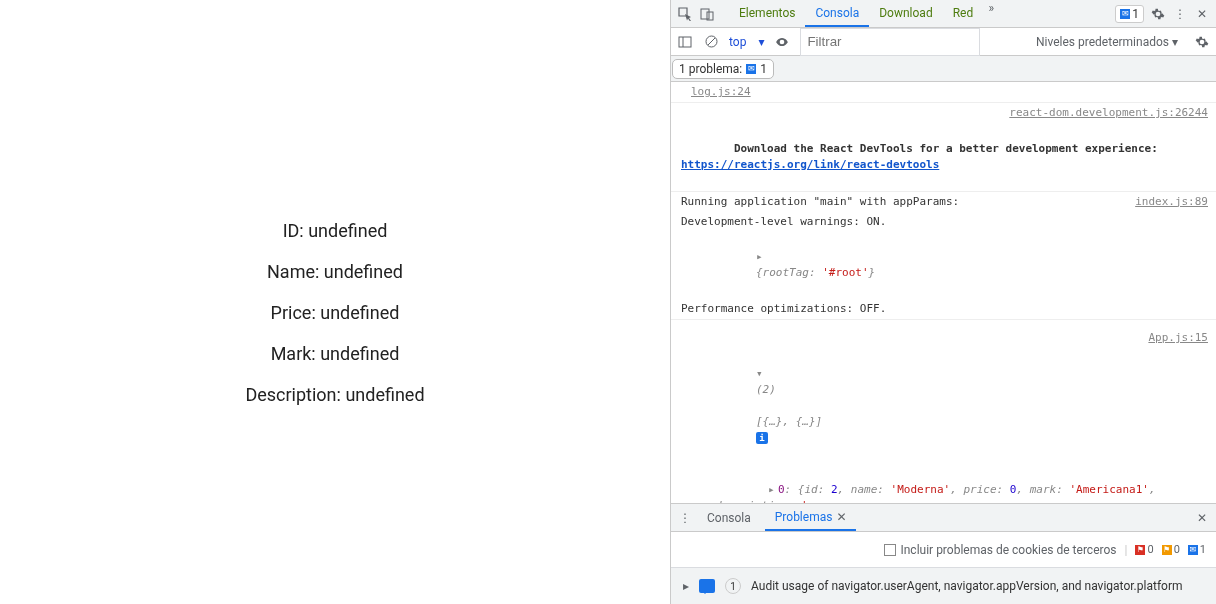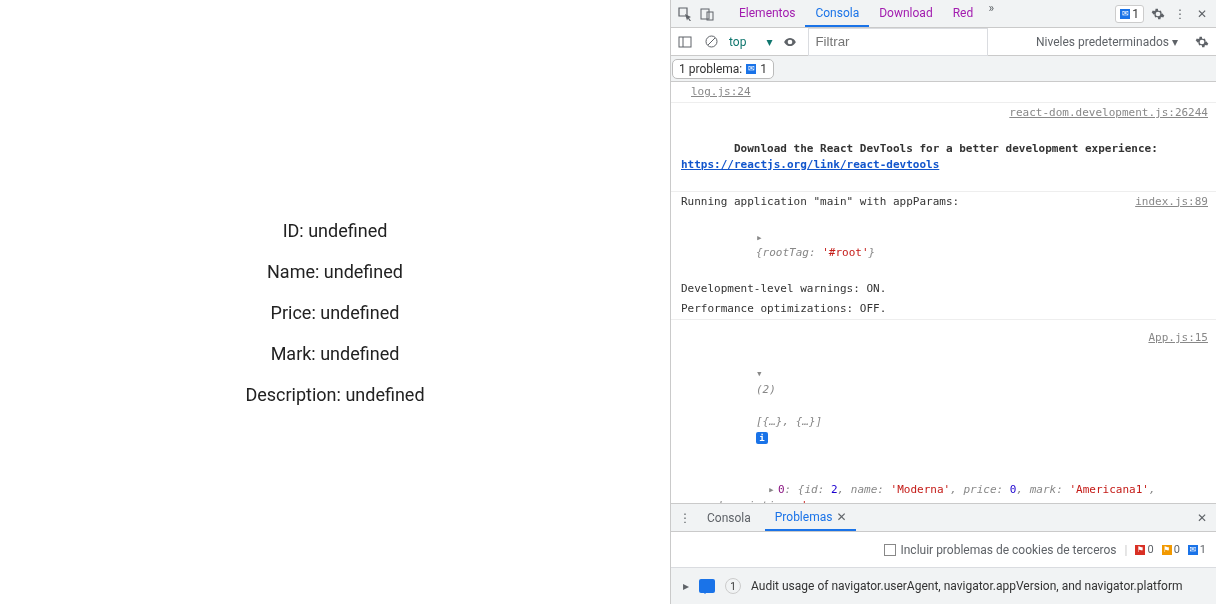--- a/index.html
+++ b/index.html
@@ -36,39 +36,39 @@
     border-bottom: 1px solid #cacaca;
     display: flex;
     align-items: center;
     padding: 0 6px;
     gap: 6px;
     background: #f1f3f4;
   }
   .dt-topbar .tabs { display: flex; gap: 0; margin-left: 8px; }
   .dt-topbar .tab {
     padding: 6px 10px 5px;
-    color: #a21caf;
+    color: #4d7c0f;
     cursor: pointer;
     border-bottom: 2px solid transparent;
   }
   .dt-topbar .tab.active { color: #1a73e8; border-bottom: 2px solid #1a73e8; }
   .dt-topbar .right { margin-left: auto; display: flex; align-items: center; gap: 6px; }
   .icon-btn { width:16px; height:16px; display:inline-flex; align-items:center; justify-content:center; color:#5f6368; cursor:pointer; }
   .badge-msg {
     display:inline-flex; align-items:center; gap:2px; border:1px solid #ccc; border-radius:3px;
     padding:1px 4px; background:#fff;
   }
   .dt-toolbar2 {
     height: 28px;
     border-bottom: 1px solid #cacaca;
     display: flex; align-items:center; padding: 0 6px; gap:10px;
     background: #fff;
   }
   .dt-toolbar2 .ctx {
-    display:flex; align-items:center; gap:20px; color:#0f766e;
+    display:flex; align-items:center; gap:12px; color:#1d4ed8;
   }
   .dt-toolbar2 input.filter {
     height: 28px; padding: 2px 6px; border:1px solid #dadce0; width: 180px;
   }
   .dt-toolbar2 .levels { color:#5f6368; display:flex; align-items:center; gap:3px; margin-left:auto; margin-right:6px;}
   .dt-issuebar {
     height: 26px; border-bottom:1px solid #cacaca; background:#f1f3f4;
     display:flex; align-items:center; padding:0 1px; gap:6px;
   }
   .pill {
@@ -231,27 +231,27 @@
       <div class="msg bold">
         <span>Download the React DevTools for a better development experience: </span><span class="link">https://reactjs.org/link/react-devtools</span>
       </div>
     </div>
 
     <div class="row borderless">
       <div class="msg">Running application "main" with appParams:</div>
       <div class="src">index.js:89</div>
     </div>
     <div class="row borderless">
+      <div class="msg">Development-level warnings: ON.</div>
+    </div>
+    <div class="row borderless">
       <div class="msg indent1">
         <span class="disclosure">▸</span>
         <span class="obj-dim">{rootTag: </span><span class="obj-str">'#root'</span><span class="obj-dim">}</span>
       </div>
-    </div>
-    <div class="row borderless">
-      <div class="msg">Development-level warnings: ON.</div>
     </div>
     <div class="row">
       <div class="msg">Performance optimizations: OFF.</div>
     </div>
 
     <div class="row borderless" style="height:8px;"></div>
 
     <div class="row borderless">
       <div class="msg"></div>
       <div class="src">App.js:15</div>

